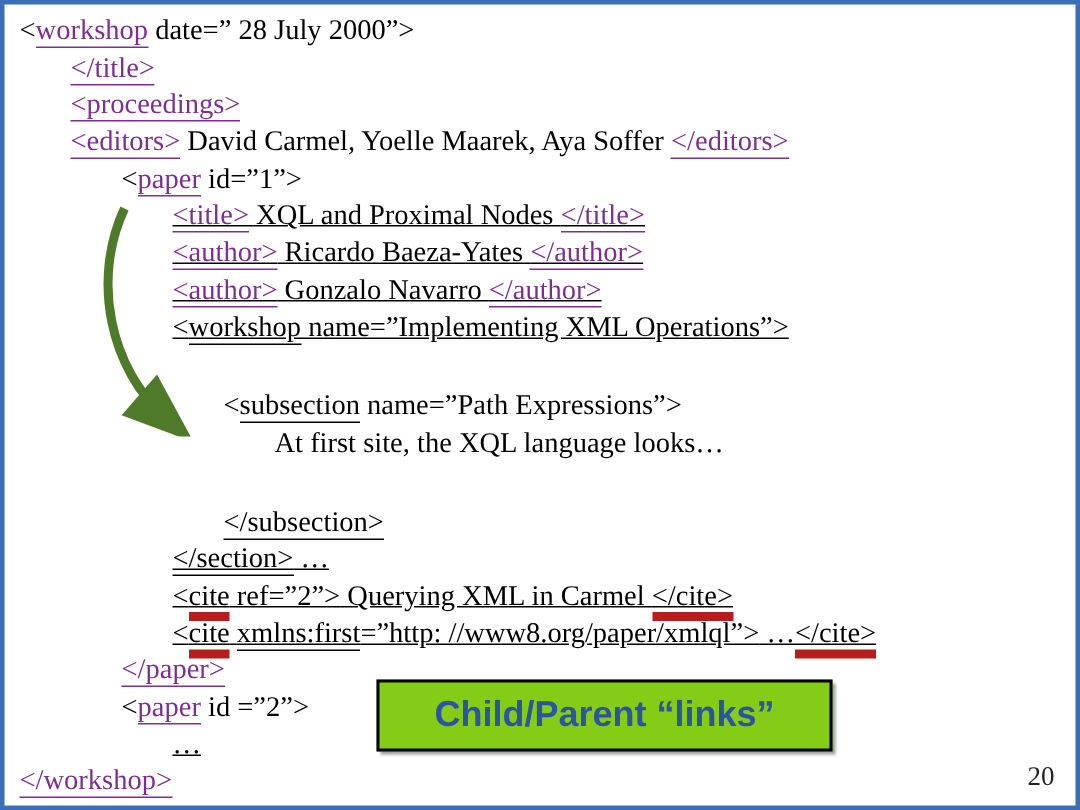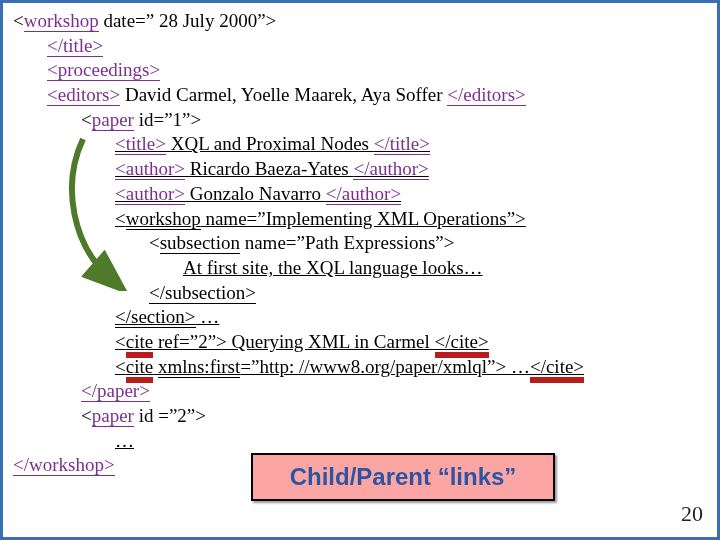--- a/index.html
+++ b/index.html
@@ -23,43 +23,43 @@
     padding: 6px 10px 6px 10px;
     position: relative;
   }
   .code {
     white-space: nowrap;
   }
   .line { display: block; }
   .i1 { padding-left: 34px; }
   .i2 { padding-left: 68px; }
   .i3 { padding-left: 102px; text-decoration: underline; }
-  .i4 { padding-left: 136px; }
-  .i5 { padding-left: 170px; text-decoration: underline; }
+  .i4 { padding-left: 136px; margin-top: 28px; }
+  .i5 { padding-left: 170px; }
 
   .tag-main   { color: #7c2f8f; border-bottom: 1px solid #7c2f8f; }
   .tag-struct { color: #000; border-bottom: 1px solid #000; }
   .tag-cite   { color: #000; border-bottom: 6px solid #b91c1c; }
   .attr-link  { color: #000; border-bottom: 1px solid #000; }
 
   .page-num {
     position: absolute;
     right: 14px;
     bottom: 8px;
-    font-size: 22px;
+    font-size: 18px;
     color: #222;
   }
 
   .callout {
     position: absolute;
     left: 248px;
     bottom: 36px;
     width: 300px;
     height: 44px;
-    background: #fca5a5;
+    background: #84cc16;
     border: 2px solid #000;
     box-shadow: 2px 2px 2px rgba(0,0,0,.4);
     display: flex;
     align-items: center;
     justify-content: center;
     font-family: Arial, Helvetica, sans-serif;
     font-weight: 700;
     font-size: 24px;
     color: #2b55a2;
   }

